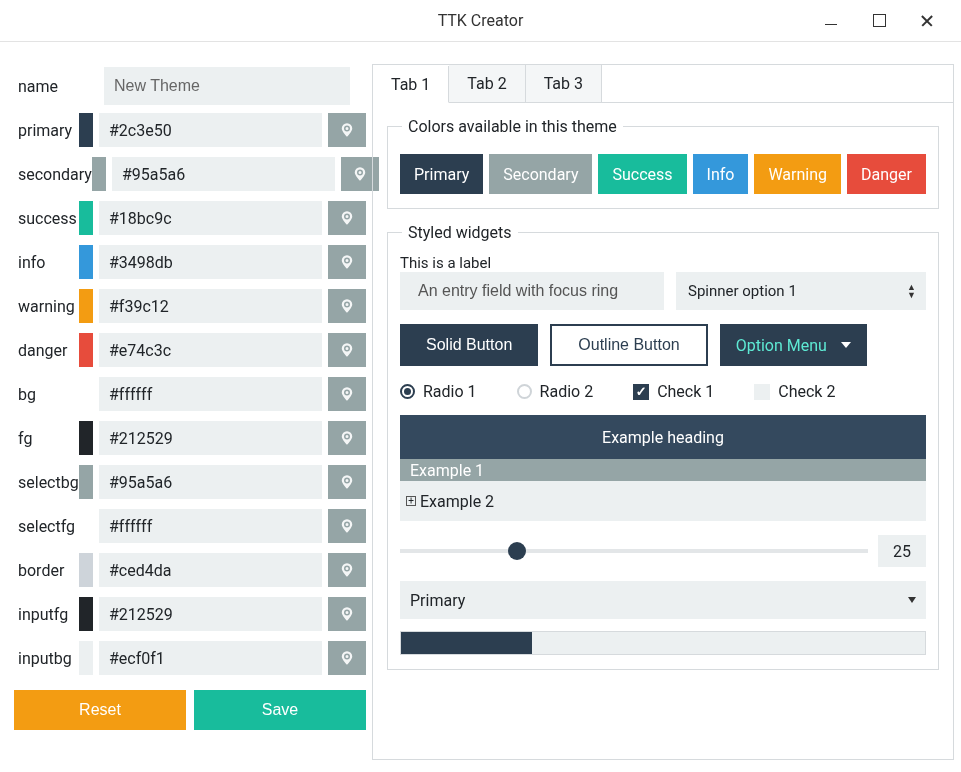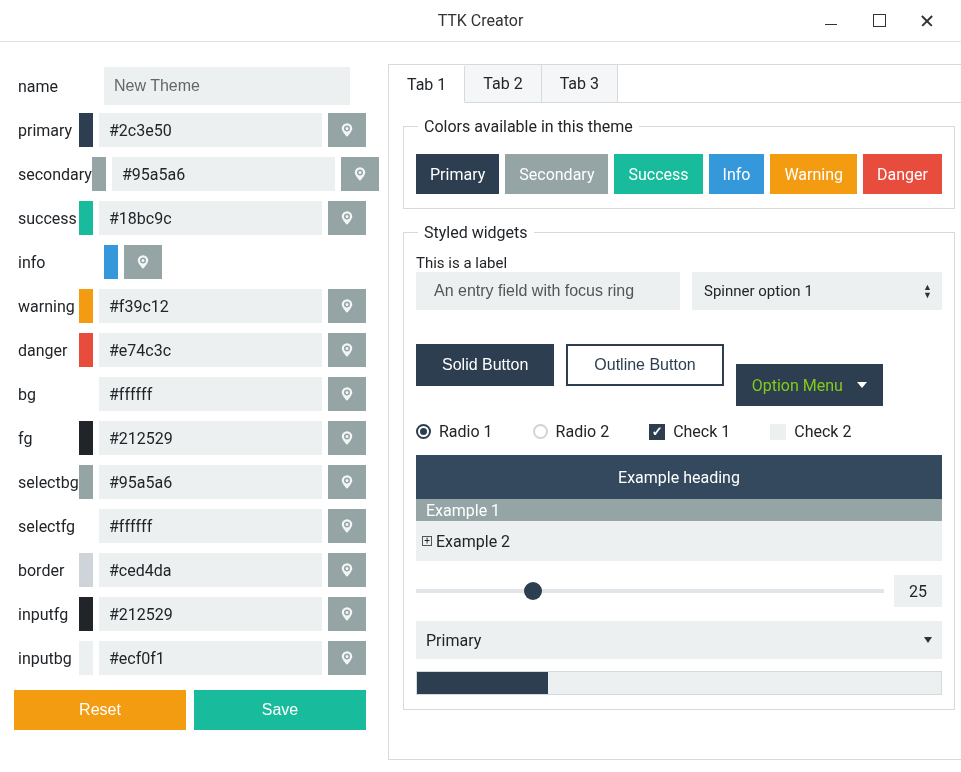--- a/index.html
+++ b/index.html
@@ -53,21 +53,21 @@
   }
   .wc-close { position: relative; }
   .wc-close::before { transform: rotate(45deg); }
   .wc-close::after  { transform: rotate(-45deg); }
 
   
   .app {
     flex: 1;
     display: flex;
     padding: 22px 14px 12px 14px;
-    gap: 22px;
+    gap: 6px;
   }
 
   
   .left {
     width: 352px;
     display: flex;
     flex-direction: column;
   }
   .form-row {
     display: flex;
@@ -227,23 +227,23 @@
   .button-row { margin-top:14px; }
   .solid-btn {
     background:#2c3e50; color:#fff; border:none;
     height:42px; padding:0 26px; font-size:16px; cursor:pointer;
   }
   .outline-btn {
     background:#fff; color:#2c3e50; border:2px solid #2c3e50;
     height:42px; padding:0 26px; font-size:16px; cursor:pointer;
   }
   .option-btn {
-    background:#2c3e50; color:#84cc16; border:none;
+    background:#2c3e50; color:#5eead4; border:none;
     height:42px; padding:0 16px; font-size:16px; cursor:pointer;
-    display:flex; align-items:center; gap:14px;margin-top:40px;
+    display:flex; align-items:center; gap:14px;
   }
   .option-btn .caret {
     width:0;height:0;border-left:5px solid transparent;border-right:5px solid transparent;border-top:6px solid #fff;
   }
 
   .checks-row { margin-top:16px; gap:40px; }
   .radio, .check {
     display:flex; align-items:center; gap:8px; cursor:pointer; font-size:16px;
   }
   .radio .ind {
@@ -351,20 +351,21 @@
               <svg viewBox="0 0 24 24">
                 <path fill="#fff" d="M12 3a7 7 0 0 0-7 7c0 4 7 11 7 11s7-7 7-11a7 7 0 0 0-7-7zm0 3a4 4 0 1 1 0 8 4 4 0 0 1 0-8zm0 2a2 2 0 1 0 0 4 2 2 0 0 0 0-4z"></path>
               </svg>
             </div>
           </div>
         </div>
         <div class="form-row">
           <div class="label">info</div>
           <div class="input-wrap">
             <div class="swatch" style="background:#3498db;"></div>
+            <input class="hex" value="#3498db" style="">
             <div class="eyedrop">
               <svg viewBox="0 0 24 24">
                 <path fill="#fff" d="M12 3a7 7 0 0 0-7 7c0 4 7 11 7 11s7-7 7-11a7 7 0 0 0-7-7zm0 3a4 4 0 1 1 0 8 4 4 0 0 1 0-8zm0 2a2 2 0 1 0 0 4 2 2 0 0 0 0-4z"></path>
               </svg>
             </div>
           </div>
         </div>
         <div class="form-row">
           <div class="label">warning</div>
           <div class="input-wrap">

